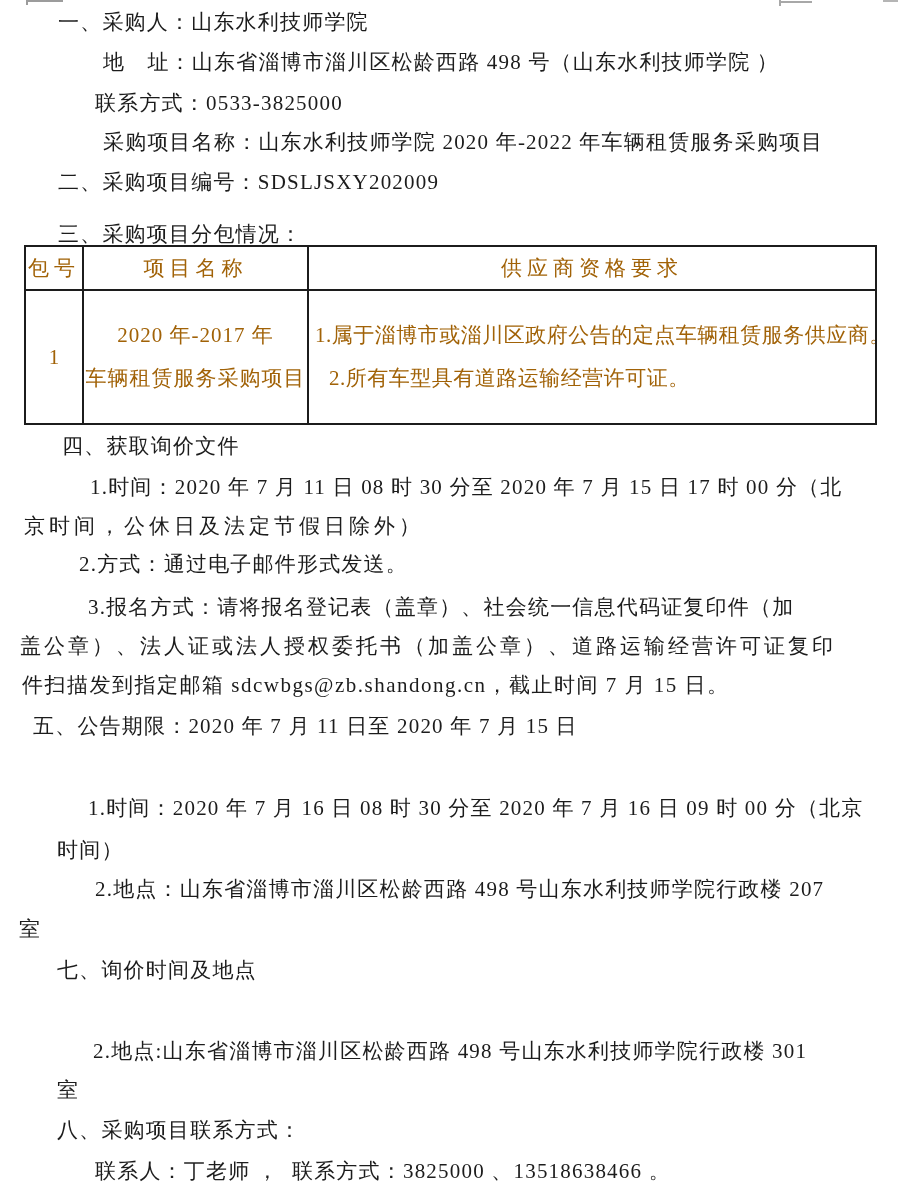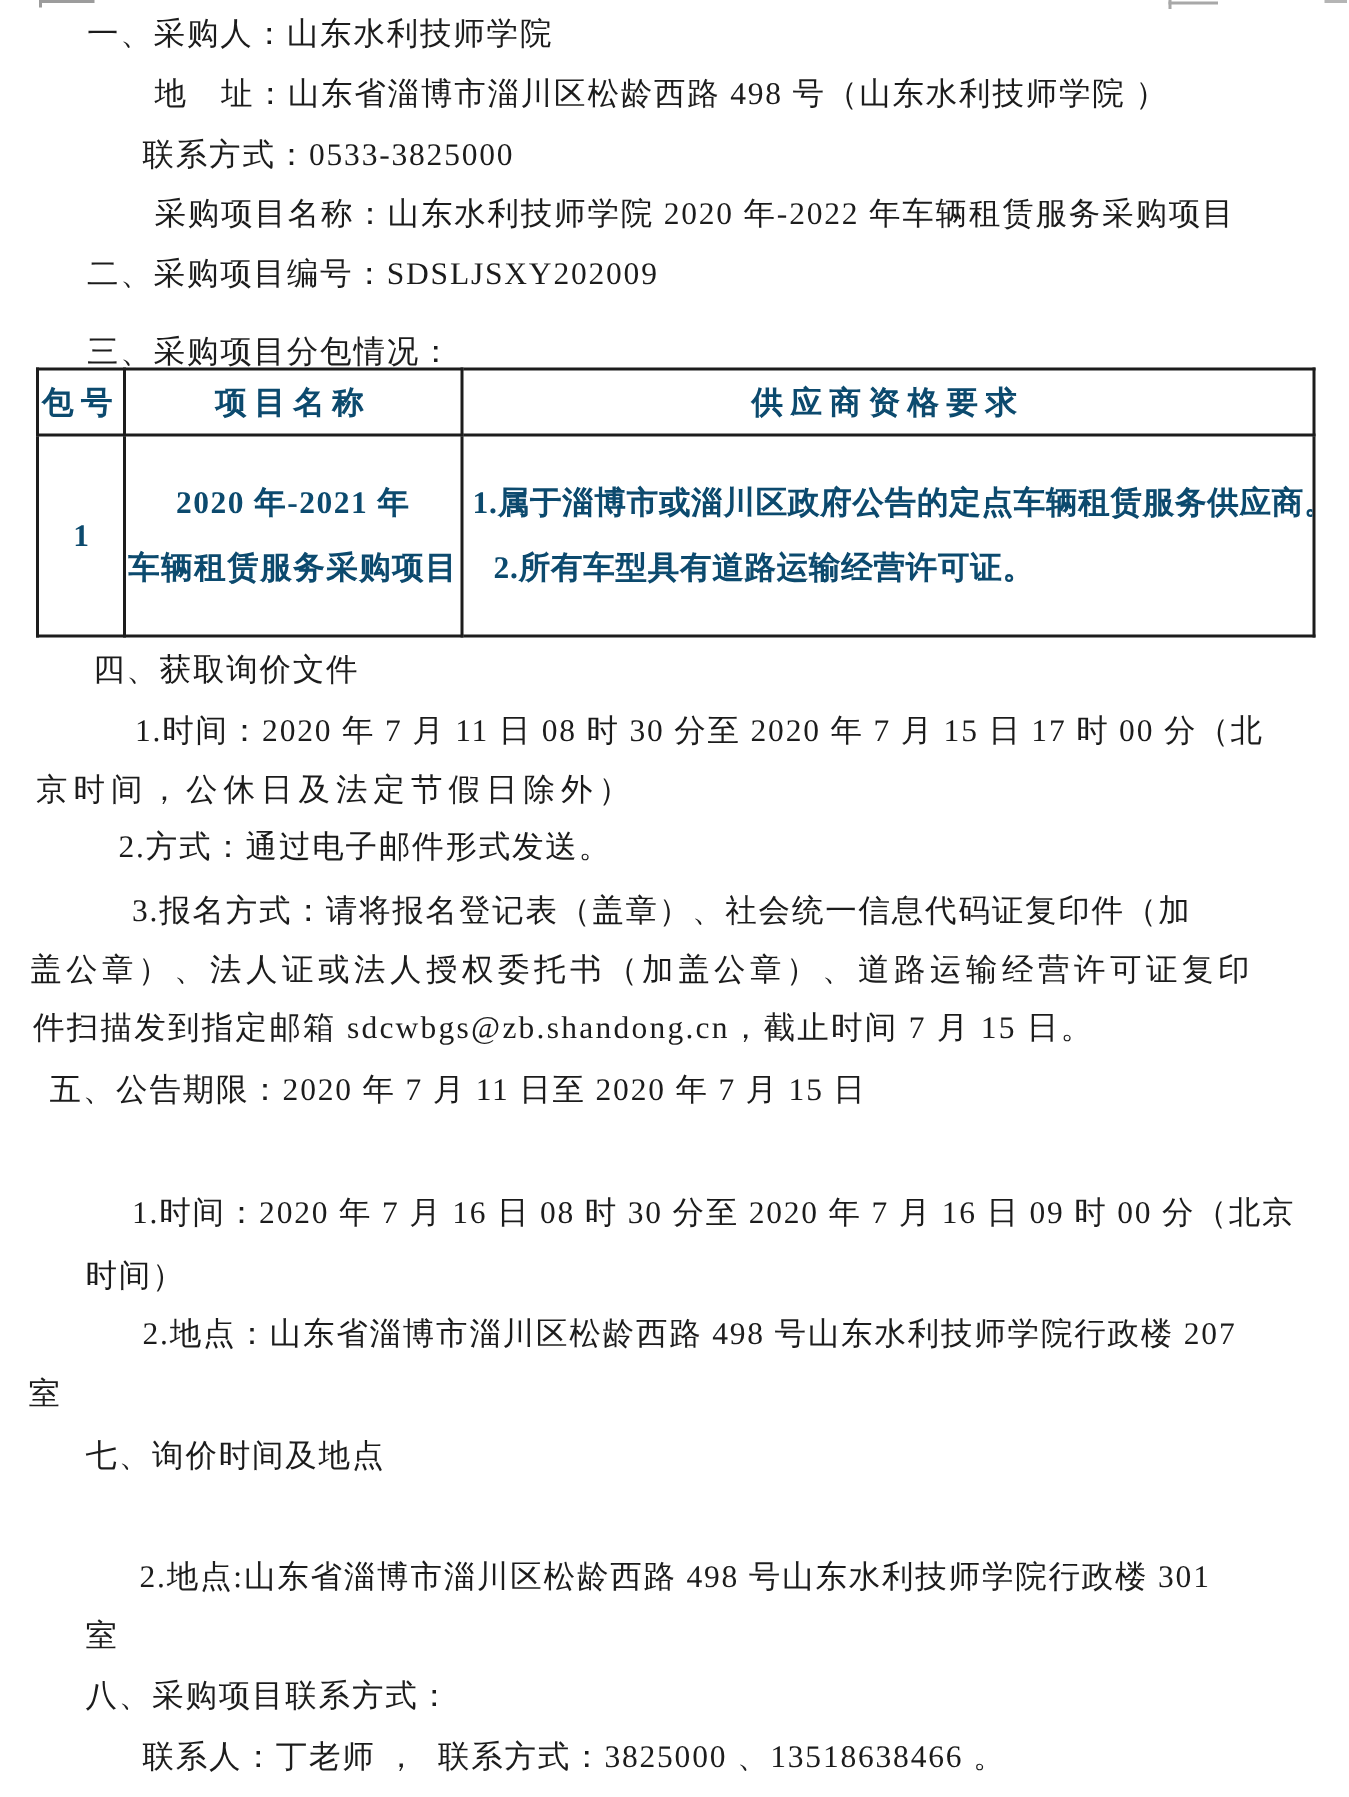--- a/index.html
+++ b/index.html
@@ -25,22 +25,22 @@
   table.lots{
     position:absolute;
     left:24px;top:245px;
     width:851px;
     border-collapse:collapse;
     table-layout:fixed;
   }
   table.lots th, table.lots td{
     border:2px solid #1c1c1c;
     font-size:21px;
-    font-weight:bold;
-    color:#0c4a6e;
+    font-weight:normal;
+    color:#a16207;
     overflow:hidden;
   }
   table.lots th{
     height:40px;
     text-align:center;
     letter-spacing:5px;
   }
   table.lots td{height:130px;vertical-align:middle;}
   td.cell-pkg{text-align:center;letter-spacing:0;}
   td.cell-name{text-align:center;line-height:43px;letter-spacing:1px;}
@@ -77,21 +77,21 @@
       <tr>
         <th>包号</th>
         <th>项目名称</th>
         <th>供应商资格要求</th>
       </tr>
     </thead>
     <tbody>
       <tr>
         <td class="cell-pkg">1</td>
         <td class="cell-name">
-          <div>2020 年-2021 年</div>
+          <div>2020 年-2017 年</div>
           <div>车辆租赁服务采购项目</div>
         </td>
         <td class="cell-req">
           <div class="req-line">1.属于淄博市或淄川区政府公告的定点车辆租赁服务供应商。</div>
           <div class="req-line req-line2">2.所有车型具有道路运输经营许可证。</div>
         </td>
       </tr>
     </tbody>
   </table>
 

